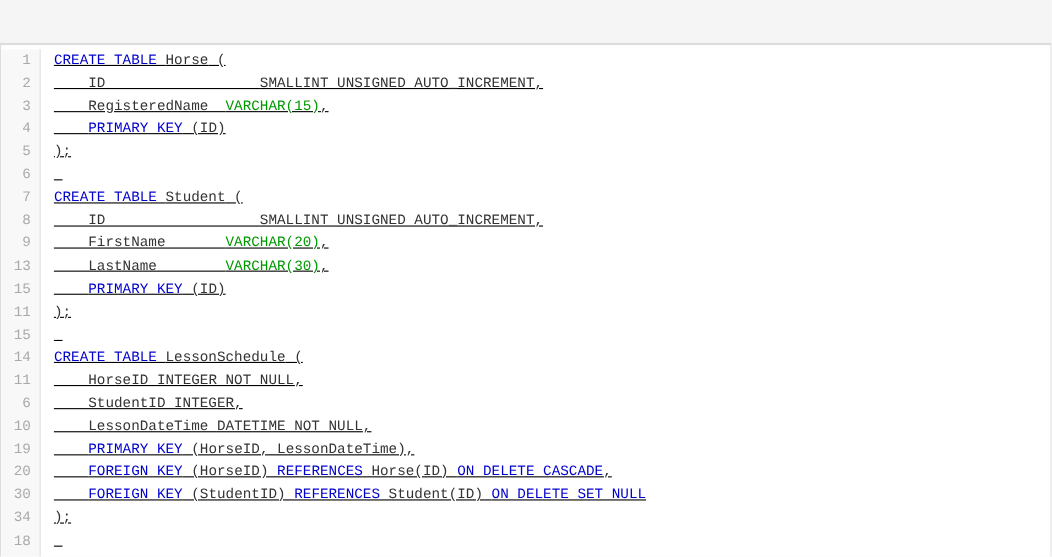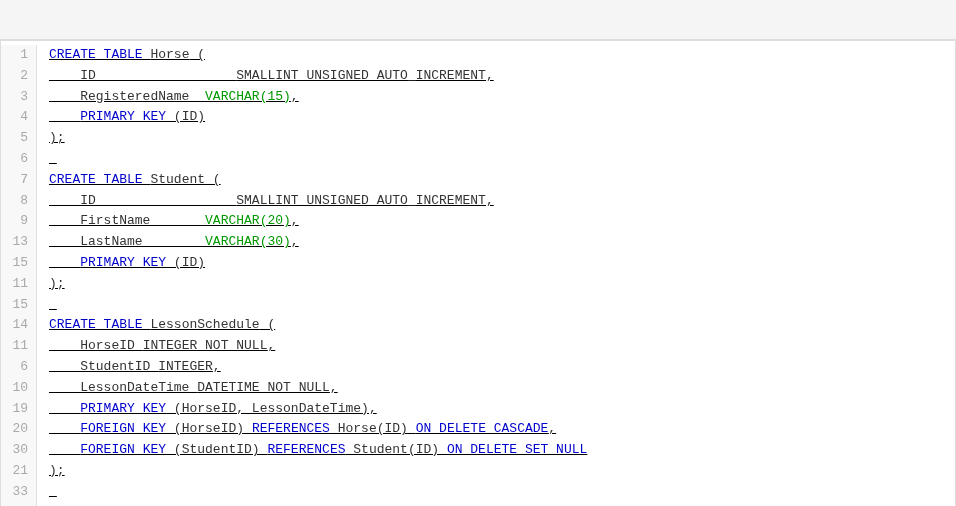--- a/index.html
+++ b/index.html
@@ -128,21 +128,21 @@
           <div>15</div>
           <div>11</div>
           <div>15</div>
           <div>14</div>
           <div>11</div>
           <div>6</div>
           <div>10</div>
           <div>19</div>
           <div>20</div>
           <div>30</div>
-          <div>21</div>
-          <div>33</div>
+          <div>34</div>
+          <div>18</div>
           <div>23</div>
         </div>
       <div class="code-content" id="code-content"><div class="code-line"><span style="color: rgb(0, 0, 204);">CREATE TABLE </span><span style="color: rgb(51, 51, 51);">Horse</span><span style="color: rgb(51, 51, 51);"> (</span></div><div class="code-line"><span style="color: rgb(51, 51, 51);">    ID                  </span><span style="color: rgb(51, 51, 51);">SMALLINT UNSIGNED AUTO_INCREMENT,</span></div><div class="code-line"><span style="color: rgb(51, 51, 51);">    RegisteredName  </span><span style="color: rgb(0, 153, 0);">VARCHAR(15)</span><span style="color: rgb(51, 51, 51);">,</span></div><div class="code-line"><span style="color: rgb(51, 51, 51);">    </span><span style="color: rgb(0, 0, 204);">PRIMARY KEY</span><span style="color: rgb(51, 51, 51);"> (ID)</span></div><div class="code-line"><span style="color: rgb(51, 51, 51);">);</span></div><div class="code-line">&nbsp;</div><div class="code-line"><span style="color: rgb(0, 0, 204);">CREATE TABLE </span><span style="color: rgb(51, 51, 51);">Student</span><span style="color: rgb(51, 51, 51);"> (</span></div><div class="code-line"><span style="color: rgb(51, 51, 51);">    ID                  </span><span style="color: rgb(51, 51, 51);">SMALLINT UNSIGNED AUTO_INCREMENT,</span></div><div class="code-line"><span style="color: rgb(51, 51, 51);">    FirstName       </span><span style="color: rgb(0, 153, 0);">VARCHAR(20)</span><span style="color: rgb(51, 51, 51);">,</span></div><div class="code-line"><span style="color: rgb(51, 51, 51);">    LastName        </span><span style="color: rgb(0, 153, 0);">VARCHAR(30)</span><span style="color: rgb(51, 51, 51);">,</span></div><div class="code-line"><span style="color: rgb(51, 51, 51);">    </span><span style="color: rgb(0, 0, 204);">PRIMARY KEY</span><span style="color: rgb(51, 51, 51);"> (ID)</span></div><div class="code-line"><span style="color: rgb(51, 51, 51);">);</span></div><div class="code-line">&nbsp;</div><div class="code-line"><span style="color: rgb(0, 0, 204);">CREATE TABLE </span><span style="color: rgb(51, 51, 51);">LessonSchedule</span><span style="color: rgb(51, 51, 51);"> (</span></div><div class="code-line"><span style="color: rgb(51, 51, 51);">    HorseID </span><span style="color: rgb(51, 51, 51);">INTEGER NOT NULL</span><span style="color: rgb(51, 51, 51);">,</span></div><div class="code-line"><span style="color: rgb(51, 51, 51);">    StudentID </span><span style="color: rgb(51, 51, 51);">INTEGER</span><span style="color: rgb(51, 51, 51);">,</span></div><div class="code-line"><span style="color: rgb(51, 51, 51);">    LessonDateTime </span><span style="color: rgb(51, 51, 51);">DATETIME NOT NULL</span><span style="color: rgb(51, 51, 51);">,</span></div><div class="code-line"><span style="color: rgb(51, 51, 51);">    </span><span style="color: rgb(0, 0, 204);">PRIMARY KEY</span><span style="color: rgb(51, 51, 51);"> (HorseID, LessonDateTime),</span></div><div class="code-line"><span style="color: rgb(51, 51, 51);">    </span><span style="color: rgb(0, 0, 204);">FOREIGN KEY</span><span style="color: rgb(51, 51, 51);"> (HorseID) </span><span style="color: rgb(0, 0, 204);">REFERENCES</span><span style="color: rgb(51, 51, 51);"> Horse(ID) </span><span style="color: rgb(0, 0, 204);">ON DELETE CASCADE</span><span style="color: rgb(51, 51, 51);">,</span></div><div class="code-line"><span style="color: rgb(51, 51, 51);">    </span><span style="color: rgb(0, 0, 204);">FOREIGN KEY</span><span style="color: rgb(51, 51, 51);"> (StudentID) </span><span style="color: rgb(0, 0, 204);">REFERENCES</span><span style="color: rgb(51, 51, 51);"> Student(ID) </span><span style="color: rgb(0, 0, 204);">ON DELETE SET NULL</span></div><div class="code-line"><span style="color: rgb(51, 51, 51);">);</span></div><div class="code-line">&nbsp;</div><div class="code-line">&nbsp;</div></div>
     </div>
   </div>
 
 </div>
 
 </body></html>

